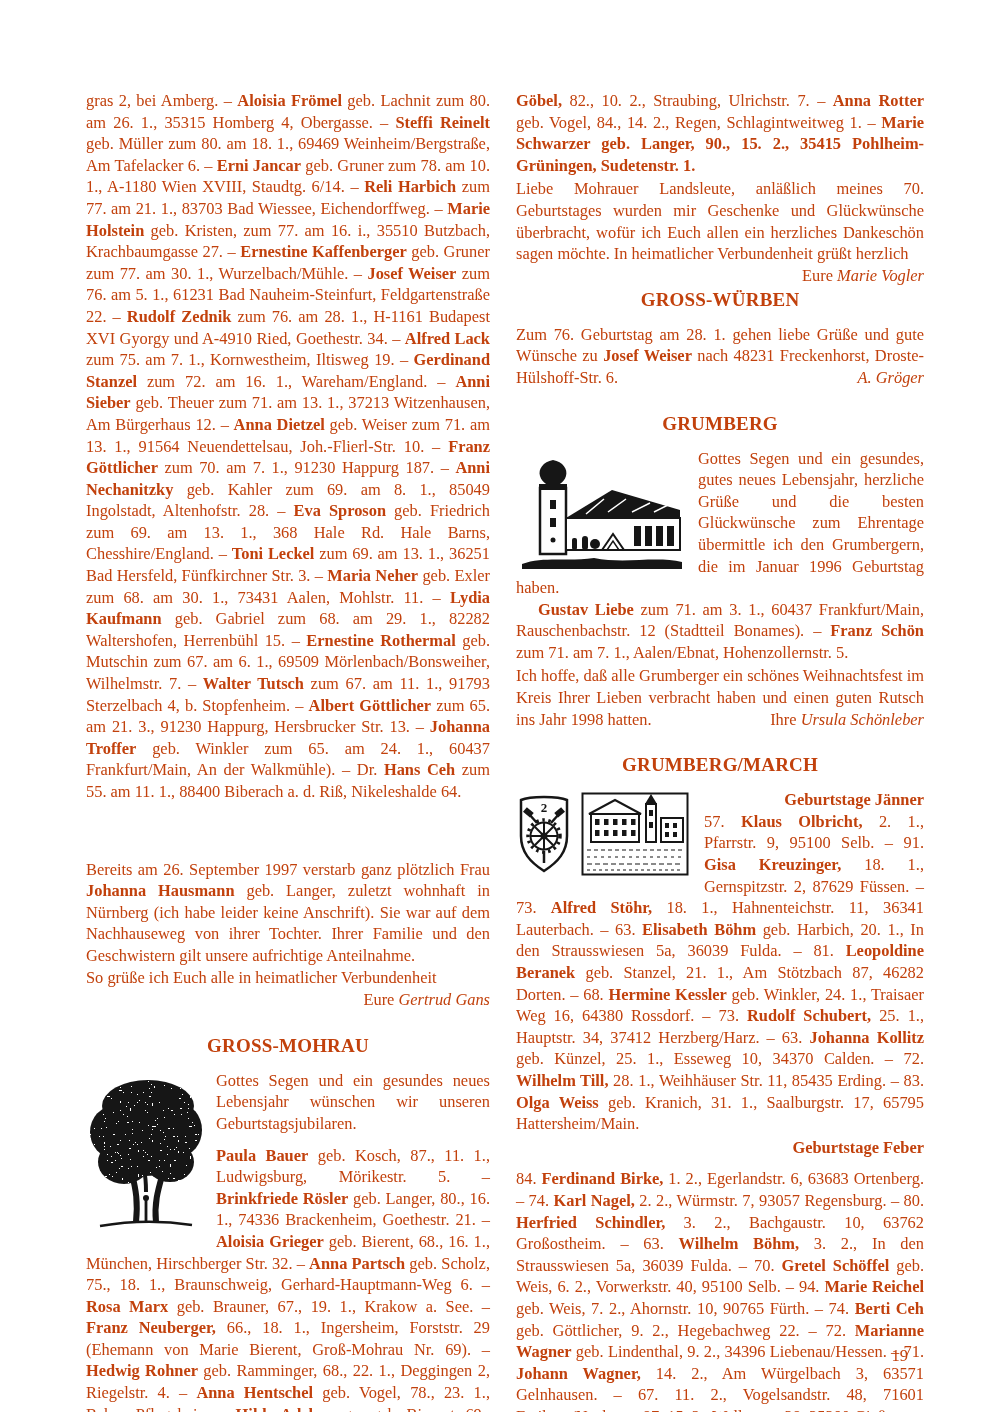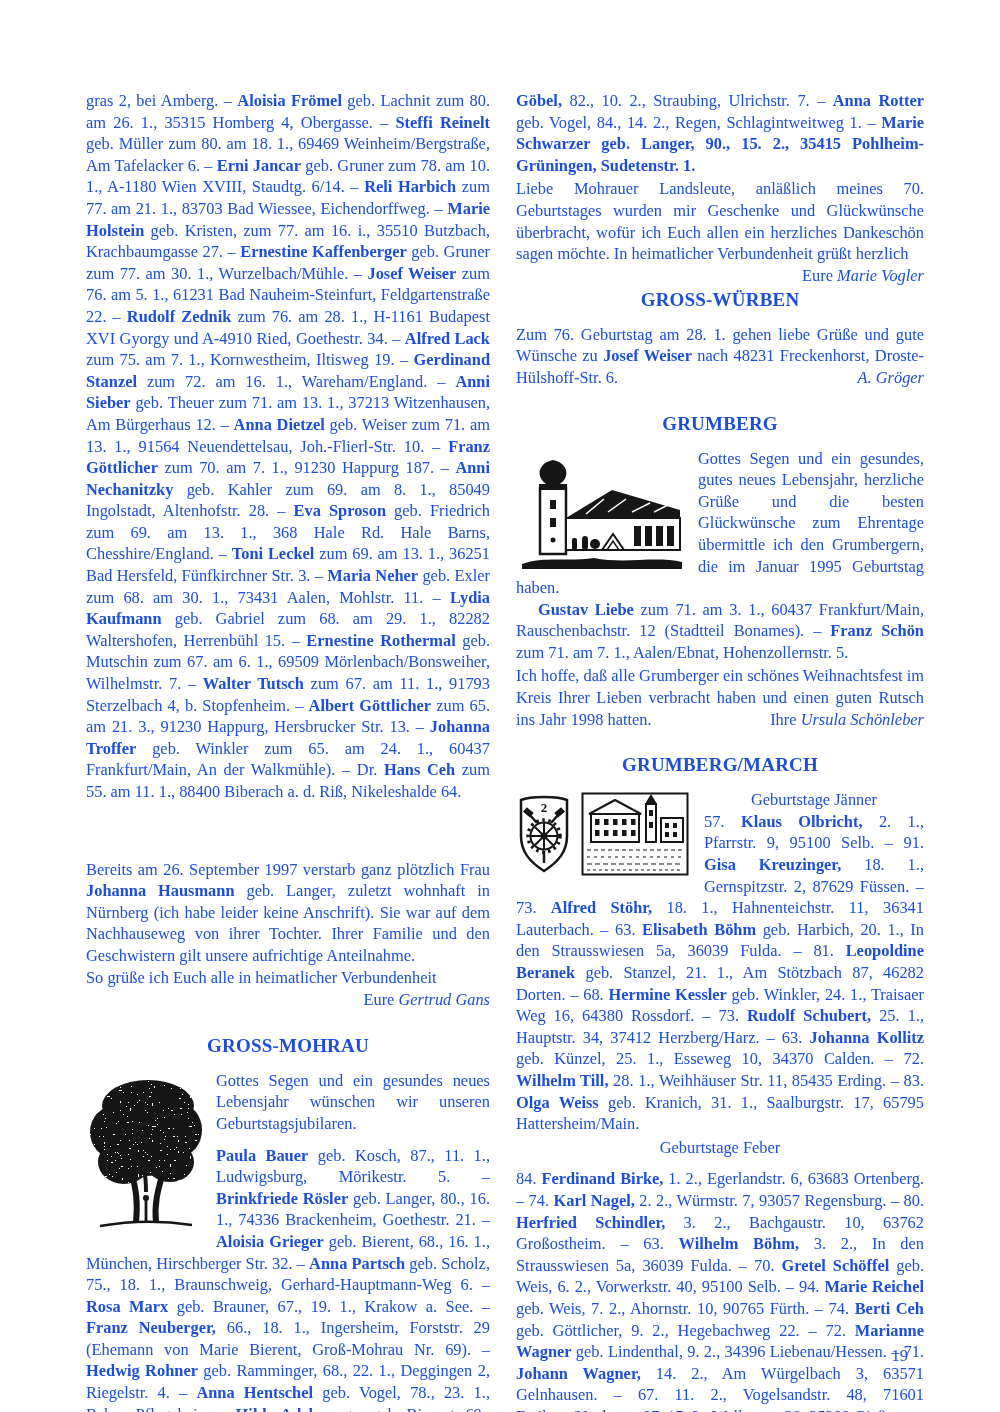--- a/index.html
+++ b/index.html
@@ -1,31 +1,31 @@
 <!DOCTYPE html>
 <html lang="de"><head>
 <meta charset="utf-8">
 <style>
   html,body{margin:0;padding:0;background:#fff;}
   .page{
     width:1000px;height:1412px;background:#ffffff;position:relative;
-    font-family:"Liberation Serif", serif;color:#1d4ed8;overflow:hidden;
+    font-family:"Liberation Serif", serif;color:#c2410c;overflow:hidden;
     box-sizing:border-box;
   }
   .cols{display:flex;padding:90px 0 0 86px;gap:26px;}
   .col{box-sizing:border-box;}
   .col.left{width:404px;}
   .col.right{width:408px;}
   p{margin:0;}
   .body{font-size:16.4px;line-height:21.6px;text-align:justify;hyphens:auto;-webkit-hyphens:auto;}
   .head{
     font-size:19px;font-weight:bold;text-align:center;
     margin:24px 0 13px;letter-spacing:.2px;line-height:22px;
   }
-  .sub{font-weight:normal;text-align:center;}
+  .sub{font-weight:bold;text-align:right;}
   .sp-top{margin-top:56px;}
   .sp-mid{margin-top:2px;}
   .sp-small{margin-top:10px;}
   .sig{float:right;margin-left:14px;}
   .sig-line{text-align:right;margin-top:1px;}
   .indent{text-indent:22px;}
   .flow{overflow:visible;}
   .flow::after{content:"";display:block;clear:none;}
   svg.img{display:block;}
   .tree{float:left;width:118px;height:160px;margin:4px 12px 2px 0;}
@@ -126,21 +126,21 @@
                 <path d="M151 74h7v20h-7z"></path>
             </g>
             <polygon points="86,98 97,82 108,98" fill="#fff" stroke="#161616" stroke-width="2"></polygon>
             <polygon points="91,98 97,89 103,98" fill="none" stroke="#161616" stroke-width="1.5"></polygon>
             <g fill="#161616">
               <rect x="56" y="86" width="5" height="12" rx="2"></rect>
               <rect x="66" y="84" width="6" height="14" rx="3"></rect>
               <circle cx="79" cy="92" r="5"></circle>
             </g>
           </svg>
-          <p class="body">Gottes Segen und ein gesundes, gutes neues Lebensjahr, herzliche Grüße und die besten Glückwünsche zum Ehrentage übermittle ich den Grumbergern, die im Januar 1995 Geburtstag haben.</p>
+          <p class="body">Gottes Segen und ein gesundes, gutes neues Lebensjahr, herzliche Grüße und die besten Glückwünsche zum Ehrentage übermittle ich den Grumbergern, die im Januar 1996 Geburtstag haben.</p>
           <p class="body indent"><b>Gustav Liebe</b> zum 71. am 3. 1., 60437 Frankfurt/Main, Rauschenbachstr. 12 (Stadtteil Bonames). – <b>Franz Schön</b> zum 71. am 7. 1., Aalen/Ebnat, Hohenzollernstr. 5.</p>
         </div>
         <p class="body sp-mid">
           <span>Ich hoffe, daß alle Grumberger ein schönes Weihnachtsfest im Kreis Ihrer Lieben verbracht haben und einen guten Rutsch ins Jahr 1998 hatten.</span>
           <span class="sig">Ihre <i>Ursula Schönleber</i></span>
         </p>
       </section>
 
       <section>
         <h2 class="head">GRUMBERG/MARCH</h2>

